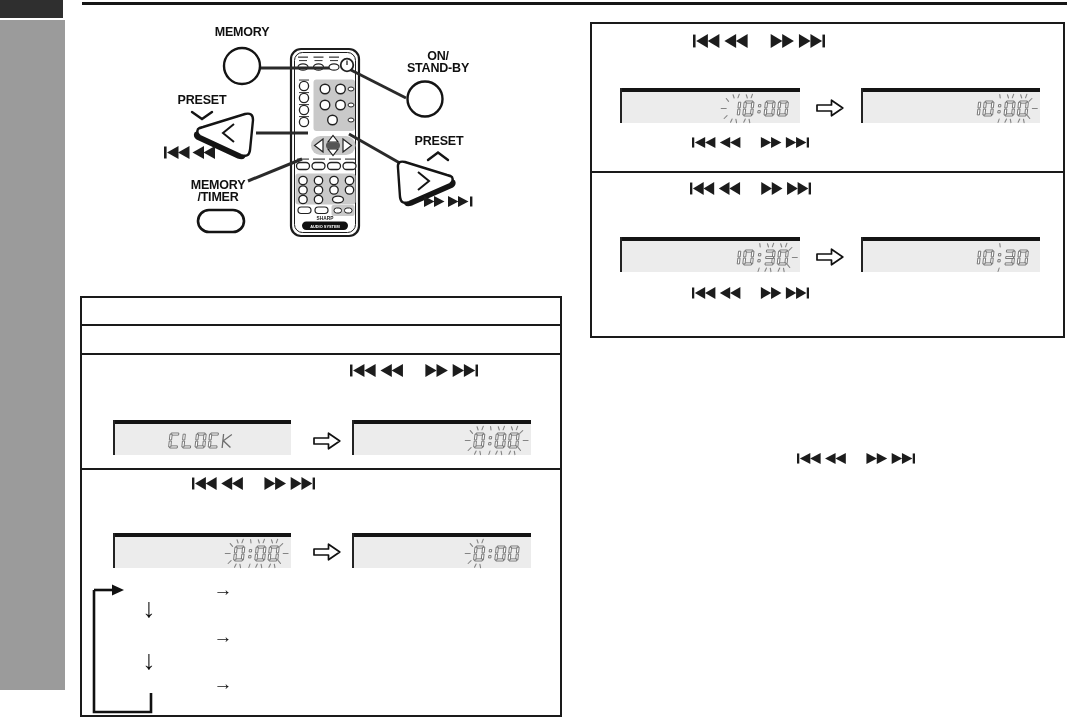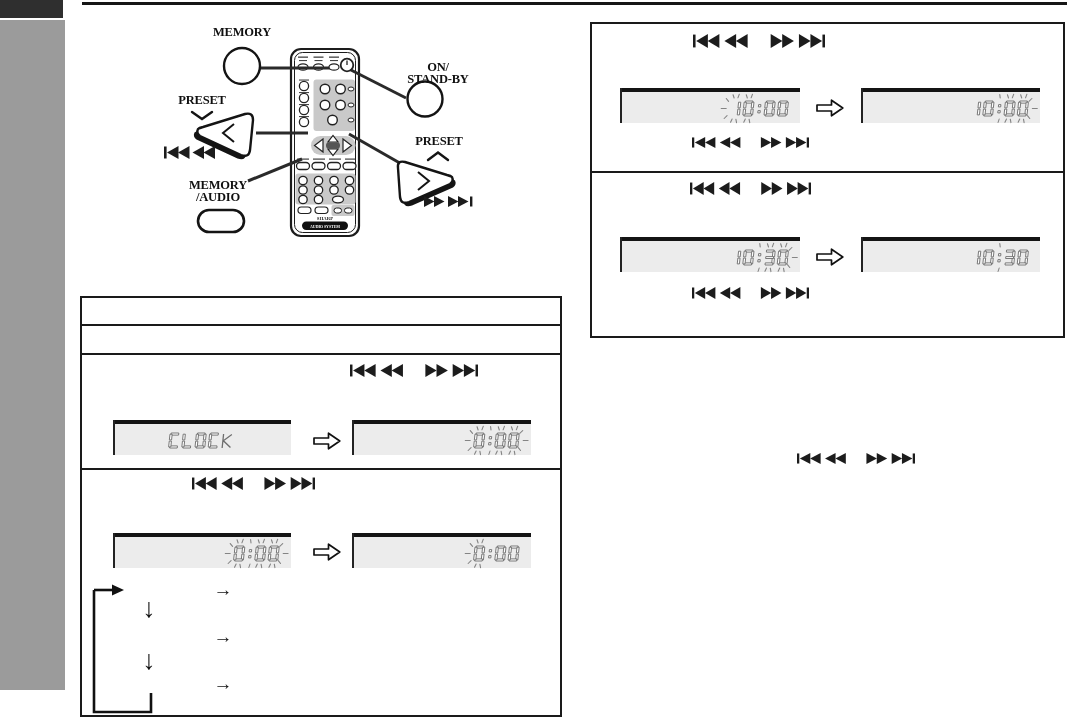--- a/index.html
+++ b/index.html
@@ -1,17 +1,17 @@
 <!DOCTYPE html>
 <html><head>
 <meta charset="utf-8">
 <style>
   html,body{margin:0;padding:0;background:#fff;}
   #page{position:relative;width:1067px;height:721px;background:#fff;overflow:hidden;
-        font-family:Liberation Serif, serif;}
+        font-family:Liberation Sans, sans-serif;}
   .tab{position:absolute;left:0;top:0;width:63px;height:18px;}
   .sidebar{position:absolute;left:0;top:20px;width:65px;height:670px;}
   .toprule{position:absolute;left:82px;top:2px;width:985px;height:3px;background:#161616;}
   .box{position:absolute;border:2px solid #1a1a1a;background:#fff;}
   #left-box{left:80px;top:296px;width:478px;height:417px;}
   #right-box{left:590px;top:22px;width:471px;height:312px;}
   .divider{position:absolute;left:0;right:0;height:2px;background:#1a1a1a;}
   .lcd{position:absolute;background:#ececec;border-left:2px solid #232323;overflow:visible;}
   .lcd::before{content:"";position:absolute;left:0;right:0;top:0;height:4px;background:#141414;}
   .skip{position:absolute;display:block;}
@@ -159,24 +159,24 @@
     </g>
 
     <g>
       <path d="M452 177 Q454 181 450 184 L409 202 Q401 205 400 197 L398 168 Q397 160 405 162 L447 175 Q451 176 452 177 Z" fill="#141414" transform="translate(3,3.5)"></path>
       <path d="M452 177 Q454 181 450 184 L409 202 Q401 205 400 197 L398 168 Q397 160 405 162 L447 175 Q451 176 452 177 Z" fill="#fff" stroke="#141414" stroke-width="2.4"></path>
       <path d="M418 172 L429 181 L418 190" fill="none" stroke="#141414" stroke-width="2"></path>
     </g>
   </svg>
 
   <div class="lbl" style="left:194px;top:27px;width:96px;">MEMORY</div>
-  <div class="lbl" style="left:398px;top:62px;width:80px;"><span>ON/</span><br><span>STAND-BY</span></div>
+  <div class="lbl" style="left:398px;top:51px;width:80px;"><span>ON/</span><br><span>STAND-BY</span></div>
   <div class="lbl" style="left:172px;top:95px;width:60px;">PRESET</div>
   <div class="lbl" style="left:409px;top:136px;width:60px;">PRESET</div>
-  <div class="lbl" style="left:186px;top:180px;width:64px;"><span>MEMORY</span><br><span>/AUDIO</span></div>
+  <div class="lbl" style="left:186px;top:180px;width:64px;"><span>MEMORY</span><br><span>/TIMER</span></div>
 
   <span class="skip" style="left:164px;top:146px;width:54px;height:13px;">
       <svg viewBox="0 0 54 13" preserveAspectRatio="none">
         <g fill="#1c1c1c">
    <rect x="0" y="0.5" width="2.6" height="12"></rect>
           <polygon points="14.5,0 3,6.5 14.5,13"></polygon>
           <polygon points="25.5,0 14,6.5 25.5,13"></polygon>
    <polygon points="40,0 28.5,6.5 40,13"></polygon>
           <polygon points="51,0 39.5,6.5 51,13"></polygon>
         </g>

